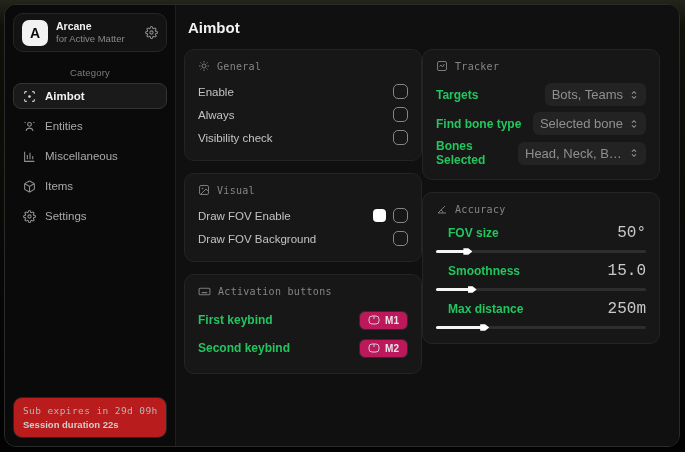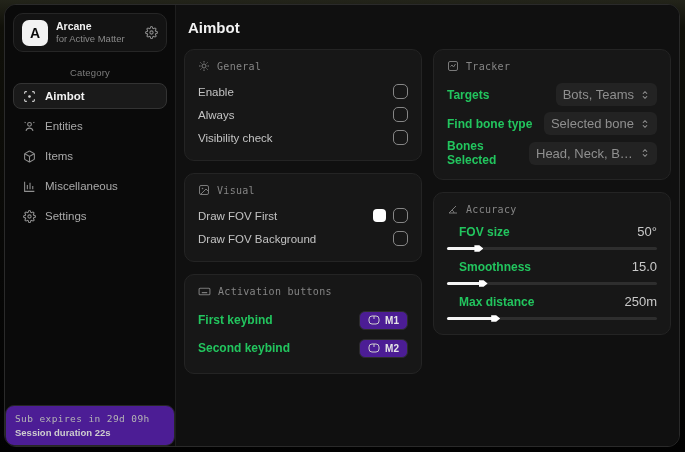--- a/index.html
+++ b/index.html
@@ -41,32 +41,32 @@
     border-radius:8px; border:1px solid transparent;
     color:#a9a9a9; font-size:11.5px; cursor:pointer; height:26px;
   }
   .nav-item .nav-icon { color:#8f8f8f; display:flex; align-items:center; }
   .nav-item.active {
     background:#1a1a1a; border-color:#333333; color:#f2f2f2; font-weight:bold;
   }
   .nav-item.active .nav-icon { color:#d8d8d8; }
   .sidebar-spacer { flex:1; }
   .sub-card {
-    padding:6px 9px; border:1px solid #262626; border-radius:9px;
-    background:#4c1d95;
+    margin:8px; padding:6px 9px; border:1px solid #262626; border-radius:9px;
+    background:#b91c1c;
   }
   .sub-expires {
     font-family:"DejaVu Sans Mono", monospace; color:#b5b5b5; font-size:9.5px;
     letter-spacing:.4px; line-height:14px; white-space:nowrap;
   }
   .sub-session { color:#cfcfcf; font-size:9.5px; font-weight:bold; line-height:13px; }
   
   .main { flex:1; background:#101010; padding:12px 8px 10px 8px; overflow:hidden; }
   .page-title { color:#f2f2f2; font-size:15px; font-weight:bold; margin:2px 0 13px 4px; }
-  .columns { display:flex; gap:11px; align-items:flex-start; }
+  .columns { display:flex; align-items:flex-start; }
   .col { width:238px; display:flex; flex-direction:column; gap:12px; }
   .card {
     background:#171717; border:1px solid #242424; border-radius:10px;
     padding:10px 13px 12px 13px;
   }
   .card-header {
     display:flex; align-items:center; gap:7px; margin-bottom:9px;
     color:#858585; font-family:"DejaVu Sans Mono", monospace; font-size:10px;
     letter-spacing:.3px;
   }
@@ -77,37 +77,37 @@
   }
   .row-label { color:#c3c3c3; font-size:11.5px; }
   .row-label.strong { color:#22c55e; font-weight:bold; font-size:12px; }
   .row-right { display:flex; align-items:center; gap:7px; }
   .checkbox {
     width:15px; height:15px; border:1.6px solid #868686; border-radius:5px;
     background:transparent; cursor:pointer; flex-shrink:0;
   }
   .swatch { width:13px; height:13px; border-radius:4px; cursor:pointer; }
   .keybadge {
-    display:flex; align-items:center; gap:5px; background:#4c1d95;
+    display:flex; align-items:center; gap:5px; background:#be185d;
     border:1px solid #2c2c2c; border-radius:6px; padding:3px 8px;
     color:#e6e6e6; font-size:10px; font-weight:bold; cursor:pointer;
   }
   .keybadge .mouse-icon { color:#cfcfcf; display:flex; }
   .dropdown {
     display:flex; align-items:center; gap:6px; background:#232323;
     border-radius:6px; padding:4px 7px; cursor:pointer; max-width:150px;
   }
   .dropdown .dd-value {
     color:#8f8f8f; font-size:13px; white-space:nowrap; overflow:hidden;
     text-overflow:ellipsis;
   }
   .dropdown .dd-icon { color:#9a9a9a; display:flex; flex-shrink:0; }
   .slider-block { margin-top:4px; margin-bottom:9px; }
   .slider-head { display:flex; justify-content:space-between; align-items:center; margin-bottom:8px;padding-left:12px; }
-  .slider-value { color:#c9c9c9; font-size:13px; }
+  .slider-value { color:#c9c9c9; font-size:16px;font-family:Liberation Mono, monospace; }
   .slider-track {
     position:relative; height:3px; background:#2e2e2e; border-radius:2px; cursor:pointer;
   }
   .slider-fill { position:relative; height:3px; background:#f5f5f5; border-radius:2px; }
   .slider-thumb {
     position:absolute; right:-7px; top:50%; transform:translateY(-50%);
     width:9px; height:9px; background:#ffffff; cursor:grab;
     clip-path: polygon(0 15%, 55% 15%, 100% 50%, 55% 85%, 0 85%);
   }
   svg { display:block; }
@@ -154,37 +154,37 @@
             <circle cx="12" cy="8" r="3.5"></circle>
               <path d="M5.5 20c1-3.5 3.5-5 6.5-5s5.5 1.5 6.5 5"></path>
             <path d="M3 4l2 1M21 4l-2 1"></path>
           </svg>
         </span>
         <span>Entities</span>
       </div>
       <div class="nav-item">
         <span class="nav-icon">
           <svg width="13" height="13" viewBox="0 0 24 24" fill="none" stroke="currentColor" stroke-width="2">
-            <path d="M21 16V8a2 2 0 00-1-1.73l-7-4a2 2 0 00-2 0l-7 4A2 2 0 003 8v8a2 2 0 001 1.73l7 4a2 2 0 002 0l7-4A2 2 0 0021 16z"></path>
-            <path d="M3.3 7L12 12l8.7-5"></path>
-              <path d="M12 22V12"></path>
-          </svg>
-        </span>
-        <span>Items</span>
-      </div>
-      <div class="nav-item">
-        <span class="nav-icon">
-          <svg width="13" height="13" viewBox="0 0 24 24" fill="none" stroke="currentColor" stroke-width="2">
             <path d="M3 3v18h18"></path>
               <path d="M8 17V9"></path>
               <path d="M13 17V5"></path>
               <path d="M18 17v-6"></path>
           </svg>
         </span>
         <span>Miscellaneous</span>
+      </div>
+      <div class="nav-item">
+        <span class="nav-icon">
+          <svg width="13" height="13" viewBox="0 0 24 24" fill="none" stroke="currentColor" stroke-width="2">
+            <path d="M21 16V8a2 2 0 00-1-1.73l-7-4a2 2 0 00-2 0l-7 4A2 2 0 003 8v8a2 2 0 001 1.73l7 4a2 2 0 002 0l7-4A2 2 0 0021 16z"></path>
+            <path d="M3.3 7L12 12l8.7-5"></path>
+              <path d="M12 22V12"></path>
+          </svg>
+        </span>
+        <span>Items</span>
       </div>
       <div class="nav-item">
         <span class="nav-icon">
           <svg width="13" height="13" viewBox="0 0 24 24" fill="none" stroke="currentColor" stroke-width="2">
             <circle cx="12" cy="12" r="3"></circle>
             <path d="M19.4 15a1.65 1.65 0 00.33 1.82l.06.06a2 2 0 11-2.83 2.83l-.06-.06a1.65 1.65 0 00-1.82-.33 1.65 1.65 0 00-1 1.51V21a2 2 0 11-4 0v-.09a1.65 1.65 0 00-1-1.51 1.65 1.65 0 00-1.82.33l-.06.06a2 2 0 11-2.83-2.83l.06-.06a1.65 1.65 0 00.33-1.82 1.65 1.65 0 00-1.51-1H3a2 2 0 110-4h.09a1.65 1.65 0 001.51-1 1.65 1.65 0 00-.33-1.82l-.06-.06a2 2 0 112.83-2.83l.06.06a1.65 1.65 0 001.82.33h0a1.65 1.65 0 001-1.51V3a2 2 0 114 0v.09a1.65 1.65 0 001 1.51h0a1.65 1.65 0 001.82-.33l.06-.06a2 2 0 112.83 2.83l-.06.06a1.65 1.65 0 00-.33 1.82v0a1.65 1.65 0 001.51 1H21a2 2 0 110 4h-.09a1.65 1.65 0 00-1.51 1z"></path>
           </svg>
         </span>
         <span>Settings</span>
       </div>
@@ -234,21 +234,21 @@
             <span class="hdr-icon">
               <svg width="12" height="12" viewBox="0 0 24 24" fill="none" stroke="currentColor" stroke-width="2">
                 <rect x="3" y="3" width="18" height="18" rx="3"></rect>
                 <circle cx="9" cy="9" r="1.6" fill="currentColor" stroke="none"></circle>
                 <path d="M21 15l-5-5L5 21"></path>
               </svg>
             </span>
             <span>Visual</span>
           </div>
           <div class="row">
-            <span class="row-label">Draw FOV First</span>
+            <span class="row-label">Draw FOV Enable</span>
             <span class="row-right">
               <span class="swatch" style="background: rgb(255, 255, 255);"></span>
               <span class="checkbox"></span>
             </span>
           </div>
           <div class="row">
             <span class="row-label">Draw FOV Background</span>
             <span class="checkbox"></span>
           </div>
         </div>

